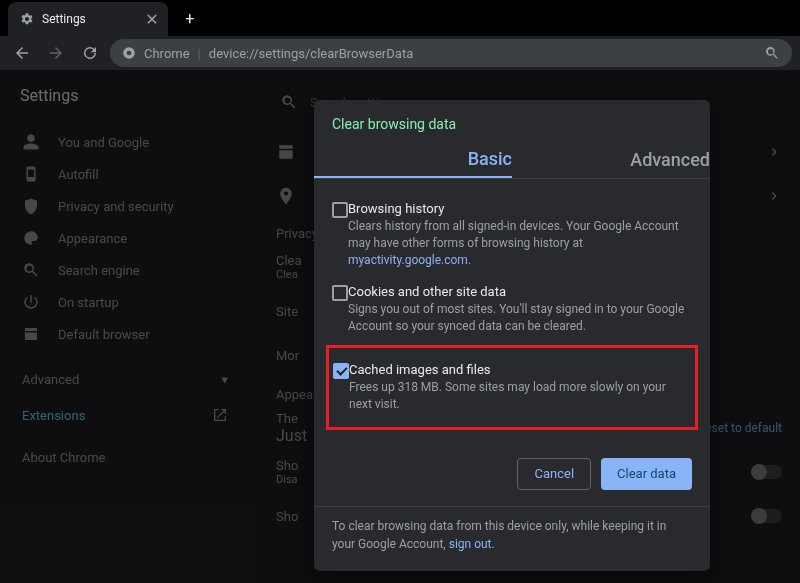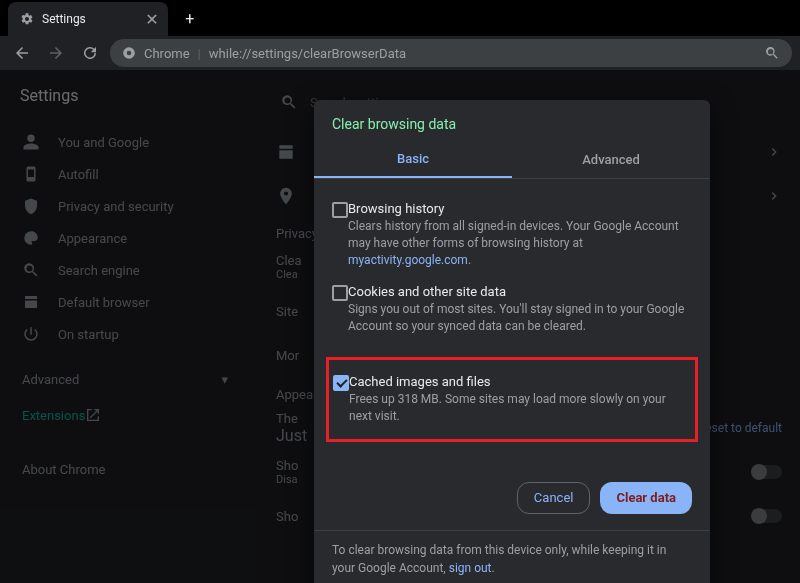--- a/index.html
+++ b/index.html
@@ -24,55 +24,55 @@
 .dimmer{position:absolute;top:70px;left:0;right:0;bottom:0;background:rgba(0,0,0,.55);pointer-events:none;z-index:1}
 .settings-title{position:absolute;top:86px;left:20px;font-size:16px;color:#e8eaed;z-index:0}
 .search-row{position:absolute;top:82px;left:280px;right:0;height:40px;display:flex;align-items:center;gap:12px;z-index:0}
 .search-icn{width:18px;height:18px;fill:#9aa0a6}
 .search-inp{background:transparent;border:none;color:#9aa0a6;font-size:13px;outline:none}
 
 .sidebar{position:absolute;top:120px;left:4px;width:260px;padding:6px 18px;z-index:0}
 .nav-item{display:flex;align-items:center;gap:18px;height:32px;color:#9aa0a6;font-size:13px}
 .nav-item svg{width:18px;height:18px;fill:#9aa0a6}
 .adv-row{display:flex;align-items:center;justify-content:space-between;color:#9aa0a6;font-size:13px;margin:22px 0 20px;padding-right:18px}
-.ext-row{display:flex;align-items:center;color:#14b8a6;font-size:13px;margin-bottom:30px;padding-right:18px}
+.ext-row{display:flex;align-items:center;justify-content:space-between;color:#7dd3fc;font-size:13px;margin-bottom:18px;padding-right:18px}
 .open-icon{width:16px;height:16px;fill:#9aa0a6}
 
 .main{position:absolute;top:130px;left:276px;right:0;z-index:0;font-size:13px;color:#9aa0a6}
 .row{display:flex;align-items:center;height:44px;gap:14px;padding-right:18px}
 .section-h{font-size:13px;color:#9aa0a6;margin:6px 0 4px}
 .chev{width:16px;height:16px;fill:#9aa0a6;margin-left:auto}
 .reset{color:#8ab4f8;font-size:12px;margin-left:auto}
 .toggle{width:30px;height:14px;background:#3c4043;border-radius:7px;position:relative;margin-left:auto}
 .toggle::after{content:"";position:absolute;width:16px;height:16px;background:#80868b;border-radius:50%;top:-1px;left:-1px}
 .blackbox{width:250px;height:44px;background:#000;margin-right:auto}
 
 
 .dialog{position:absolute;top:100px;left:314px;width:396px;background:#292a2d;border-radius:6px;z-index:3;box-shadow:0 8px 24px rgba(0,0,0,.5);display:flex;flex-direction:column}
 .dlg-title{padding:16px 18px 8px;font-size:14px;color:#86efac}
 .tabs{display:flex;border-bottom:1px solid #3c4043}
-.tab-btn{flex:1;height:38px;display:flex;align-items:center;justify-content:center;font-size:13px;font-weight:500}
+.tab-btn{flex:1;height:38px;display:flex;align-items:center;justify-content:flex-end;font-size:18px;font-weight:500}
 .tab-active{color:#8ab4f8;border-bottom:2px solid #8ab4f8}
 .tab-inactive{color:#9aa0a6}
 .dlg-body{padding:14px 18px}
 .tr-row{display:flex;align-items:center;gap:14px;font-size:13px;color:#9aa0a6;margin-bottom:14px}
 .select{background:#35363a;height:30px;width:154px;border-radius:4px;display:flex;align-items:center;padding:0 10px;color:#e8eaed;font-size:13px;justify-content:space-between}
 .tri{width:0;height:0;border-left:5px solid transparent;border-right:5px solid transparent;border-top:5px solid #bdc1c6}
 .cb-row{display:flex;padding:8px 0}
 .cb{width:16px;height:16px;border:2px solid #9aa0a6;border-radius:2px;flex-shrink:0;margin-top:1px}
 .cb.checked{background:#8ab4f8;border-color:#8ab4f8;position:relative}
 .cb.checked::after{content:"";position:absolute;left:4px;top:0;width:4px;height:8px;border:solid #202124;border-width:0 2px 2px 0;transform:rotate(45deg)}
 .cb-text .t1{font-size:13px;color:#e8eaed;margin-bottom:2px}
 .cb-text .t2{font-size:12px;color:#9aa0a6;line-height:1.4}
 .link{color:#8ab4f8}
-.hl{border:3px solid #e72028;padding:6px 4px;margin:14px -6px}
+.hl{border:3px solid #e72028;padding:6px 4px;margin:2px -6px}
 .dlg-foot{display:flex;justify-content:flex-end;gap:10px;padding:12px 18px 16px}
-.btn{height:32px;padding:0 16px;border-radius:12px;font-size:13px;display:flex;align-items:center;border:none;cursor:pointer}
+.btn{height:32px;padding:0 16px;border-radius:4px;font-size:13px;display:flex;align-items:center;border:none;cursor:pointer}
 .btn-cancel{background:transparent;color:#8ab4f8;border:1px solid #5f6368}
-.btn-primary{background:#8ab4f8;color:#7f1d1d;font-weight:700}
+.btn-primary{background:#8ab4f8;color:#0c4a6e;font-weight:400}
 .dlg-note{padding:10px 18px 18px;font-size:12px;color:#9aa0a6;line-height:1.5;border-top:1px solid #3c4043}
 </style>
 </head>
 <body>
 
 <div class="browser-top">
   <div class="tab">
     <svg class="gear" viewBox="0 0 24 24">
         <path d="M19.14,12.94a7,7,0,0,0,.05-.94,7,7,0,0,0-.05-.94l2-1.58a.5.5,0,0,0,.12-.64l-1.9-3.3a.5.5,0,0,0-.61-.22l-2.39,1a7,7,0,0,0-1.62-.94l-.36-2.54A.5.5,0,0,0,13.9,2H10.1a.5.5,0,0,0-.49.42L9.25,5a7,7,0,0,0-1.62.94l-2.39-1a.5.5,0,0,0-.61.22l-1.9,3.3a.5.5,0,0,0,.12.64l2,1.58a7,7,0,0,0,0,1.88l-2,1.58a.5.5,0,0,0-.12.64l1.9,3.3a.5.5,0,0,0,.61.22l2.39-1a7,7,0,0,0,1.62.94l.36,2.54a.5.5,0,0,0,.49.42h3.8a.5.5,0,0,0,.49-.42l.36-2.54a7,7,0,0,0,1.62-.94l2.39,1a.5.5,0,0,0,.61-.22l1.9-3.3a.5.5,0,0,0-.12-.64ZM12,15.5A3.5,3.5,0,1,1,15.5,12,3.5,3.5,0,0,1,12,15.5Z"></path>
       </svg>
@@ -98,21 +98,21 @@
         <path d="M17.65 6.35A8 8 0 1 0 20 12h-2a6 6 0 1 1-1.76-4.24L13 11h7V4z"></path>
       </svg>
     </div>
   <div class="addr">
     <svg class="chrome-icon" viewBox="0 0 24 24">
         <circle cx="12" cy="12" r="10" fill="#9aa0a6"></circle>
         <circle cx="12" cy="12" r="4" fill="#3c4043"></circle>
       </svg>
     <span>Chrome</span>
     <span style="color:#5f6368">|</span>
-    <span class="addr-text">while://settings/clearBrowserData</span>
+    <span class="addr-text">device://settings/clearBrowserData</span>
     <svg class="addr-search" viewBox="0 0 24 24" fill="#9aa0a6">
         <path d="M15.5 14h-.79l-.28-.27a6.5 6.5 0 1 0-.7.7l.27.28v.79l5 5L20.49 19zM10 14a4 4 0 1 1 4-4 4 4 0 0 1-4 4z"></path>
       </svg>
   </div>
 </div>
 
 <span class="settings-title">Settings</span>
 <div class="search-row">
   <svg class="search-icn" viewBox="0 0 24 24">
       <path d="M15.5 14h-.79l-.28-.27a6.5 6.5 0 1 0-.7.7l.27.28v.79l5 5L20.49 19zM10 14a4 4 0 1 1 4-4 4 4 0 0 1-4 4z"></path>
@@ -146,29 +146,29 @@
       <span>Appearance</span>
     </div>
   <div class="nav-item">
       <svg viewBox="0 0 24 24">
         <path d="M15.5 14h-.79l-.28-.27a6.5 6.5 0 1 0-.7.7l.27.28v.79l5 5L20.49 19zM10 14a4 4 0 1 1 4-4 4 4 0 0 1-4 4z"></path>
       </svg>
       <span>Search engine</span>
     </div>
   <div class="nav-item">
       <svg viewBox="0 0 24 24">
+        <path d="M13 3h-2v10h2zm4.83 2.17-1.42 1.42A7 7 0 1 1 7.59 6.59L6.17 5.17a9 9 0 1 0 11.66 0z"></path>
+      </svg>
+      <span>On startup</span>
+    </div>
+  <div class="nav-item">
+      <svg viewBox="0 0 24 24">
         <path d="M4 4h16v4H4zM4 10h16v10H4z"></path>
       </svg>
       <span>Default browser</span>
-    </div>
-  <div class="nav-item">
-      <svg viewBox="0 0 24 24">
-        <path d="M13 3h-2v10h2zm4.83 2.17-1.42 1.42A7 7 0 1 1 7.59 6.59L6.17 5.17a9 9 0 1 0 11.66 0z"></path>
-      </svg>
-      <span>On startup</span>
     </div>
   <div class="adv-row">
       <span>Advanced</span>
       <span>▾</span>
     </div>
   <div class="ext-row">
       <span>Extensions</span>
       <svg class="open-icon" viewBox="0 0 24 24">
         <path d="M14 3v2h3.59L7 15.59 8.41 17 19 6.41V10h2V3zM5 5h5V3H3v18h18v-7h-2v5H5z"></path>
       </svg>

